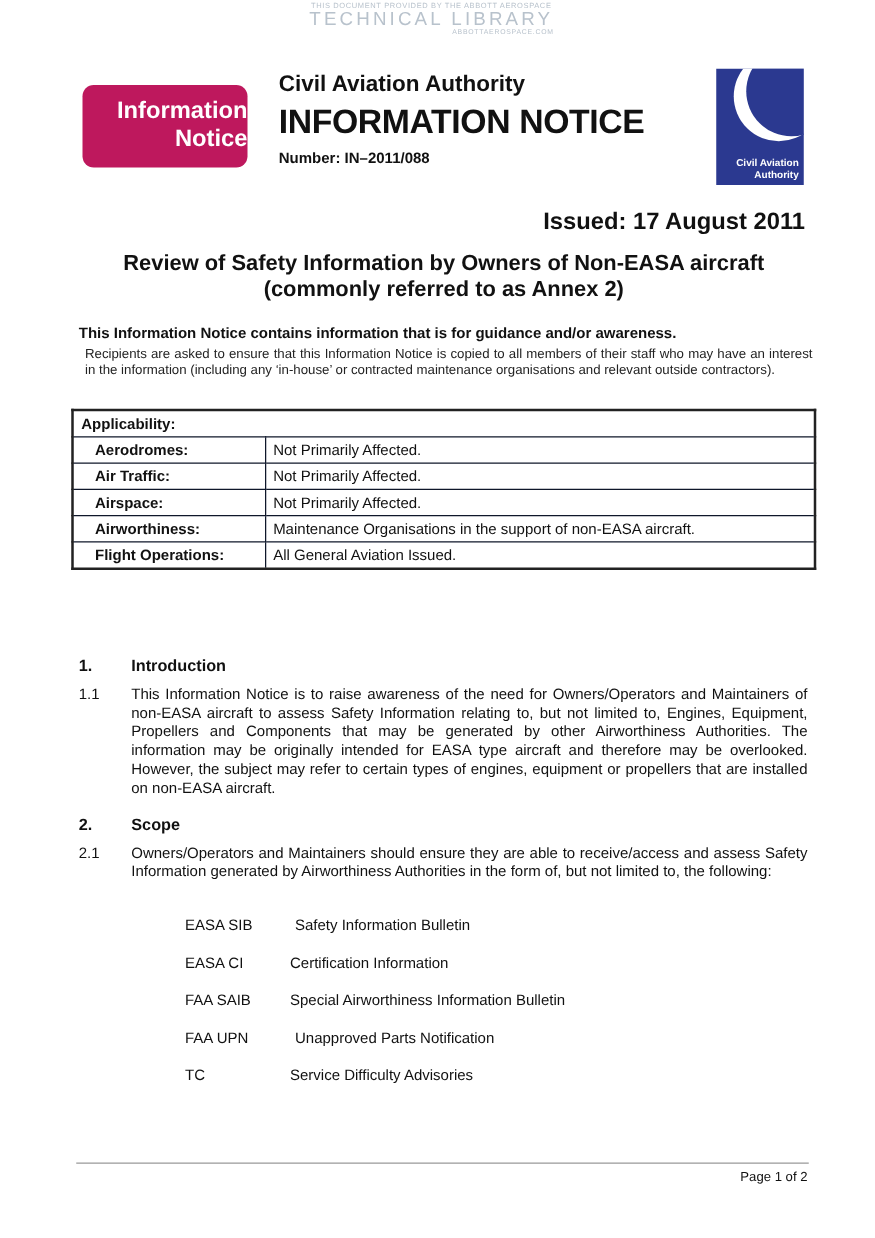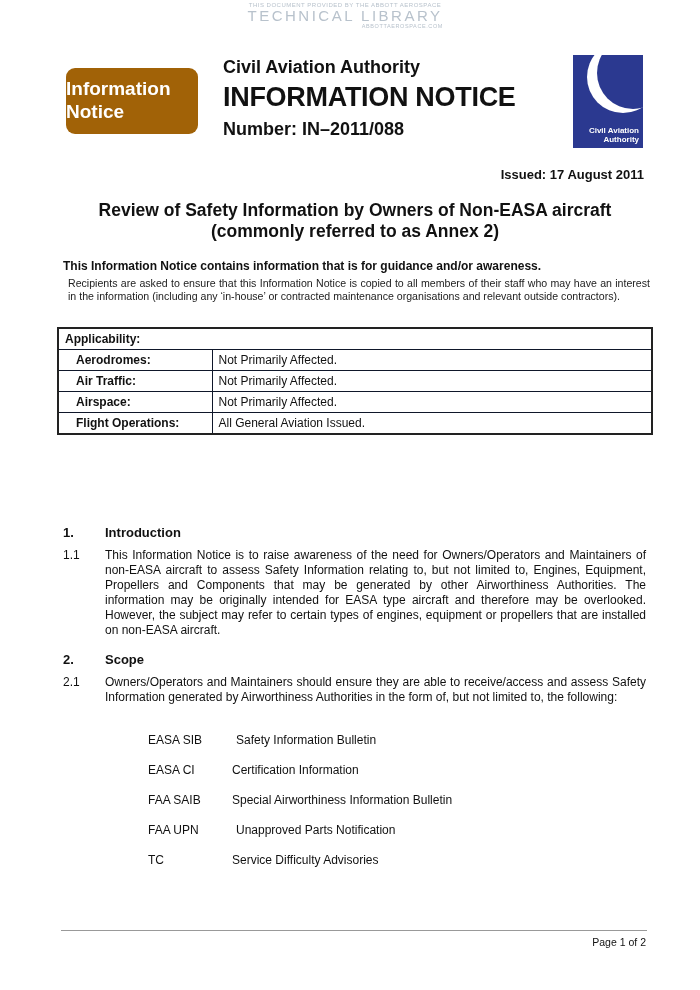--- a/index.html
+++ b/index.html
@@ -1,29 +1,29 @@
 <!DOCTYPE html>
 <html><head>
 <meta charset="utf-8">
 <style>
   * { margin:0; padding:0; box-sizing:border-box; }
   body { width:700px; height:990px; background:#fff; font-family:"Liberation Sans", sans-serif; color:#111; position:relative; overflow:hidden; }
   .watermark { position:absolute; top:2px; left:235px; width:220px; text-align:center; color:#b8c2cc; }
   .wm-top { font-size:6px; letter-spacing:0.5px; }
   .wm-mid { font-size:15px; letter-spacing:2.5px; line-height:15px; }
   .wm-bot { font-size:5.5px; letter-spacing:0.6px; text-align:right; padding-right:12px; }
-  .badge { position:absolute; left:66px; top:68px; width:132px; height:66px; background:#a16207; border-radius:9px; color:#fff; font-weight:bold; font-size:19px; text-align:left; line-height:23px; padding-top:9px; }
+  .badge { position:absolute; left:66px; top:68px; width:132px; height:66px; background:#be185d; border-radius:9px; color:#fff; font-weight:bold; font-size:19px; text-align:right; line-height:23px; padding-top:9px; }
   .hdr-org { position:absolute; left:223px; top:57px; font-size:18px; font-weight:bold; }
   .hdr-title { position:absolute; left:223px; top:82px; font-size:27px; font-weight:bold; letter-spacing:-0.3px; }
-  .hdr-num { position:absolute; left:223px; top:119px; font-size:18px; font-weight:bold; }
+  .hdr-num { position:absolute; left:223px; top:119px; font-size:12px; font-weight:bold; }
   .logo { position:absolute; left:573px; top:55px; width:70px; height:93px; background:#2b3990; overflow:hidden; }
   .logo .ring { position:absolute; left:14px; top:-14px; width:72px; height:72px; border-radius:50%; background:#fff; }
   .logo .ring-in { position:absolute; left:24px; top:-18px; width:72px; height:72px; border-radius:50%; background:#2b3990; }
   .logo .ltxt { position:absolute; left:0; right:4px; bottom:4px; color:#fff; font-weight:bold; font-size:8px; text-align:right; line-height:9px; }
-  .issued { position:absolute; right:56px; top:167px; font-size:13px; font-weight:bold; }
+  .issued { position:absolute; right:56px; top:167px; font-size:19px; font-weight:bold; }
   .doc-title { position:absolute; left:55px; width:600px; top:200px; font-size:17.5px; font-weight:bold; text-align:center; line-height:21px; }
   .guidance { position:absolute; left:63px; top:259px; font-size:12px; font-weight:bold; }
   .recipients { position:absolute; left:68px; width:582px; top:277px; font-size:10.6px; line-height:13px; text-align:justify; color:#222; }
   table.app { position:absolute; left:57px; top:327px; width:596px; border-collapse:collapse; border:2px solid #222; font-size:12px; }
   table.app td { border:1px solid #0f172a; padding:3px 6px; vertical-align:top; height:21px; }
   table.app td.k { width:154px; font-weight:bold; padding-left:17px; }
   table.app td.h { font-weight:bold; }
   .sec { position:absolute; left:63px; font-size:13px; font-weight:bold; }
   .sec .n { display:inline-block; width:42px; }
   .para { position:absolute; left:63px; width:583px; font-size:12px; line-height:15px; }
@@ -83,20 +83,24 @@
       </tr>
   <tr>
         <td class="k">Air Traffic:</td>
         <td>Not Primarily Affected.</td>
       </tr>
   <tr>
         <td class="k">Airspace:</td>
         <td>Not Primarily Affected.</td>
       </tr>
   <tr>
+        <td class="k">Airworthiness:</td>
+        <td>Maintenance Organisations in the support of non-EASA aircraft.</td>
+      </tr>
+  <tr>
         <td class="k">Flight Operations:</td>
         <td>All General Aviation Issued.</td>
       </tr>
 </tbody>
   </table>
 
 <div class="sec" style="top:525px">
   <span class="n">1.</span><span>Introduction</span>
 </div>
 <div class="para" style="top:548px">

